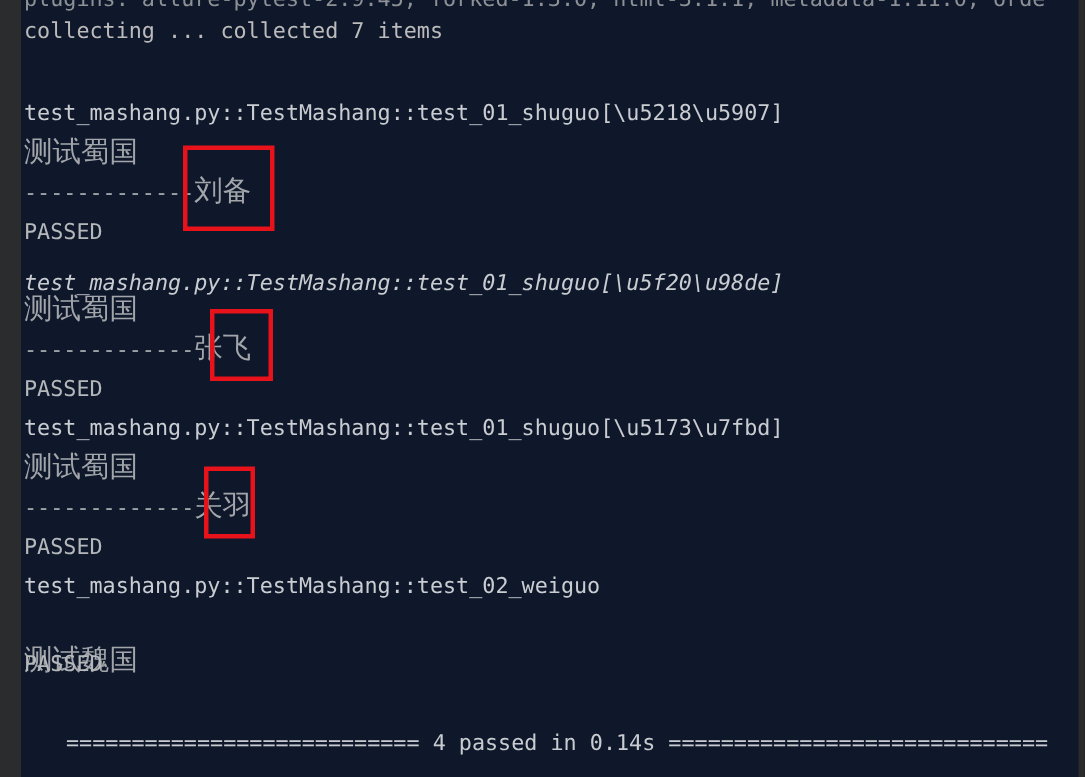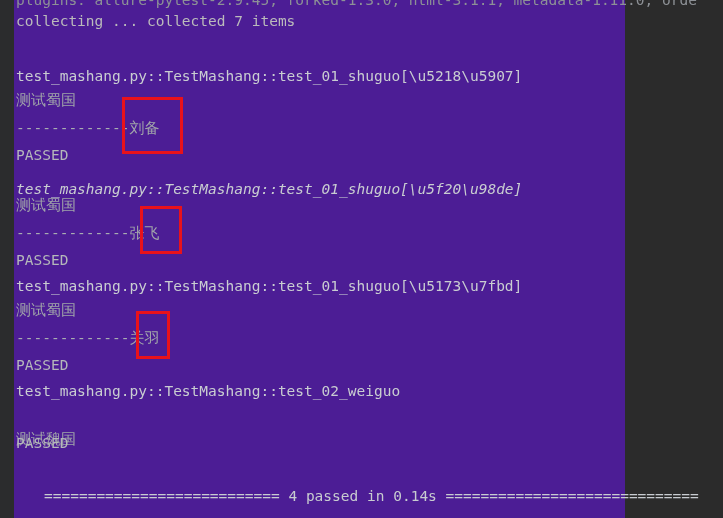--- a/index.html
+++ b/index.html
@@ -10,23 +10,23 @@
   }
   body {
     width: 723px;
     height: 518px;
     overflow: hidden;
     font-family: "DejaVu Sans Mono", "Liberation Mono", monospace;
   }
 
   #terminal {
     position: relative;
-    width: 625px;
+    width: 719px;
     height: 518px;
-    background: #4c1d95;
+    background: #0f172a;
     box-sizing: border-box;
   }
 
   
   #gutter {
     position: absolute;
     left: 0;
     top: 0;
     width: 14px;
     height: 518px;
@@ -55,22 +55,22 @@
   
   .c-default  { color: #bbbbbb; }
   .c-path     { color: #c9cdd1; }
   .c-cjk      { color: #a2a6aa; }
   .c-passed   { color: #b5b8ba; }
   .c-dash     { color: #a9adb1; }
   .c-summary  { color: #c8ccd0; }
   .c-header   { color: #b0b4b8; }
 
   .cjk {
-    font-family: Liberation Mono, monospace;
-    font-size: 15px;
+    font-family: Liberation Sans, sans-serif;
+    font-size: 19px;
   }
 
   
   #clipped-top {
     top: -9px;
     color: #8d9196;
     font-size: 14.5px;
   }
 
   

